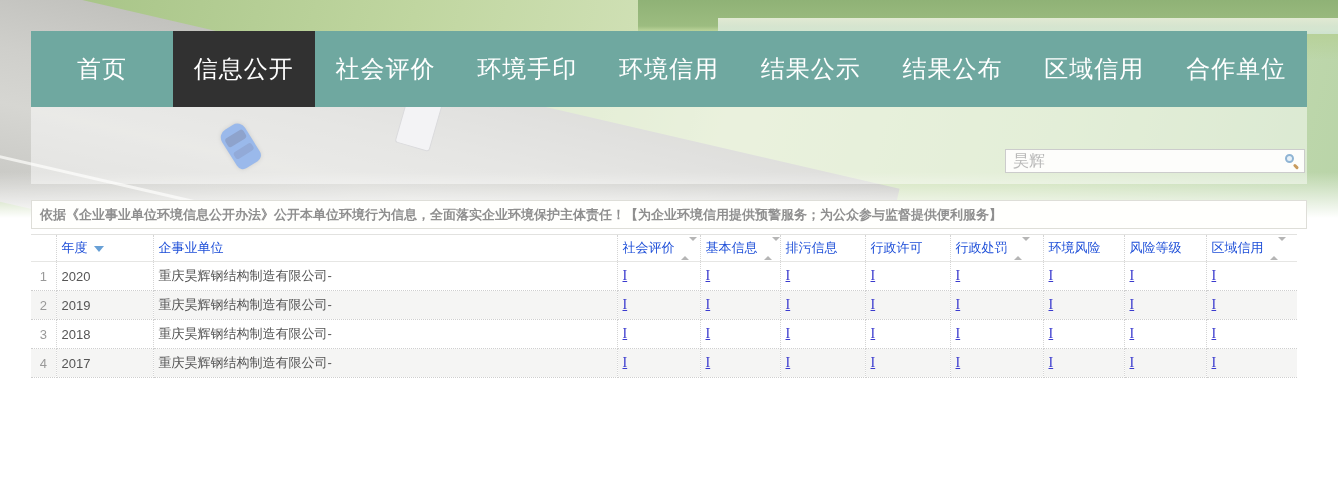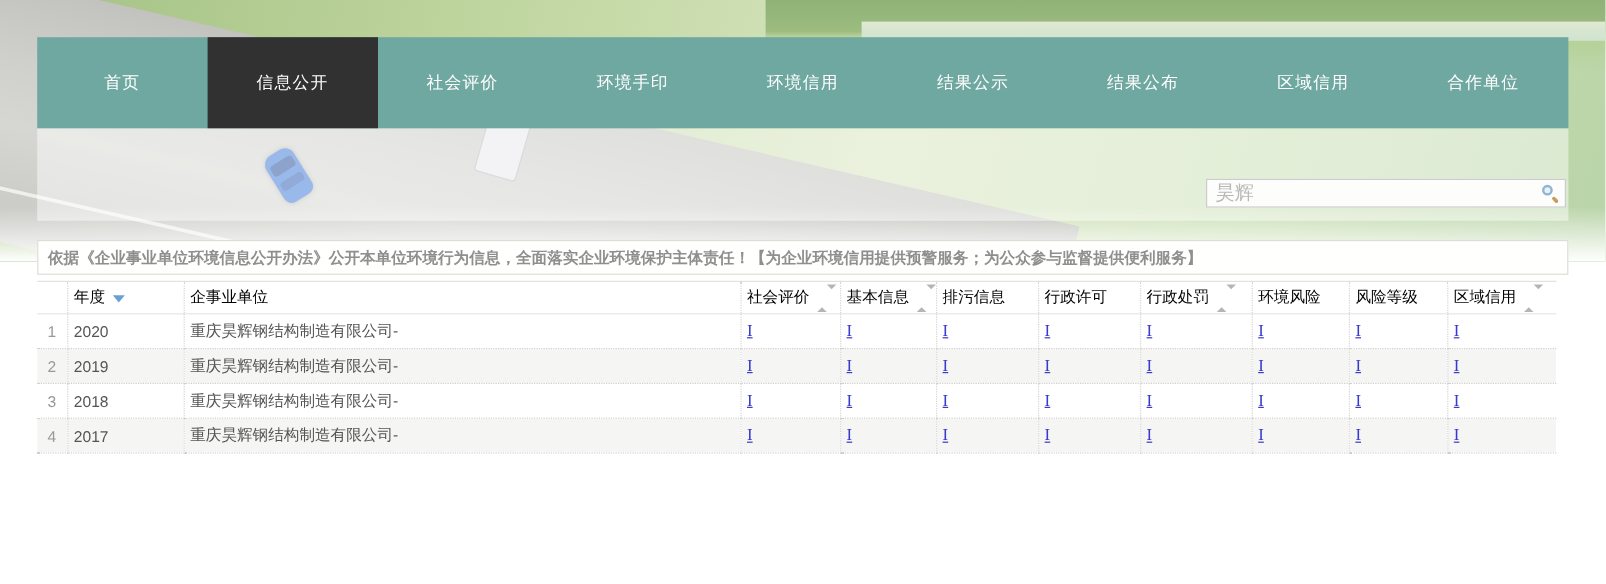--- a/index.html
+++ b/index.html
@@ -42,21 +42,21 @@
     transform:rotate(16deg);background:#e9e9ec;border:1px solid #b9b9bd;border-radius:3px;
   }
   .hero .fade{position:absolute;left:0;bottom:0;width:100%;height:46px;
     background:linear-gradient(180deg,rgba(255,255,255,0) 0,#ffffff 100%);}
   
   .wrapper{position:absolute;left:31px;top:31px;width:1276px;}
   
   .nav{display:flex;height:76px;background:var(--nav-teal);}
   .nav-item{
     flex:1;display:flex;align-items:center;justify-content:center;
-    color:#ffffff;font-size:14px;letter-spacing:1px;cursor:pointer;
+    color:#ffffff;font-size:24px;letter-spacing:1px;cursor:pointer;
     text-decoration:none;white-space:nowrap;
   }
   .nav-item.active{background:var(--nav-active);}
   
   .banner{position:relative;height:77px;background:rgba(255,255,255,0.48);}
   .search-box{
     position:absolute;right:2px;bottom:11px;width:300px;height:24px;
     background:#fdfdfb;border:1px solid #cccccc;display:flex;align-items:center;
   }
   .search-input{
@@ -71,21 +71,21 @@
   
   .notice-bar{
     margin-top:16px;border:1px solid #deded8;background:#fffffd;
     height:29px;line-height:27px;padding:0 8px;font-size:13px;font-weight:bold;
     color:#8f8f8f;white-space:nowrap;overflow:hidden;
   }
   
   .table-wrap{margin-top:5px;width:1266px;}
   table{border-collapse:collapse;table-layout:fixed;width:1266px;font-size:13px;color:var(--text-gray);}
   thead tr{border-top:1px solid #e2e2e0;border-bottom:1px solid #e6e6e4;}
-  th{font-weight:normal;text-align:left;padding:4px 5px;color:#000000;white-space:nowrap;overflow:hidden;}
+  th{font-weight:normal;text-align:left;padding:4px 5px;color:#1d4ed8;white-space:nowrap;overflow:hidden;}
   td{padding:5px 5px;border-bottom:1px dotted #cfcfcf;white-space:nowrap;overflow:hidden;}
   th:not(:last-child),td:not(:last-child){border-right:1px dotted #d4d4d4;}
   tbody tr:nth-child(even){background:#f5f5f4;}
   td.num{color:#999;text-align:center;padding-left:2px;padding-right:2px;}
   col.c0{width:25px;}col.c1{width:97px;}col.c2{width:464px;}
   col.c3{width:83px;}col.c4{width:80px;}col.c5{width:85px;}col.c6{width:85px;}
   col.c7{width:93px;}col.c8{width:81px;}col.c9{width:82px;}col.c10{width:91px;}
   a.info-link{
     font-family:"Liberation Serif",serif;color:var(--link-blue);
     font-size:14px;text-decoration:underline;cursor:pointer;

